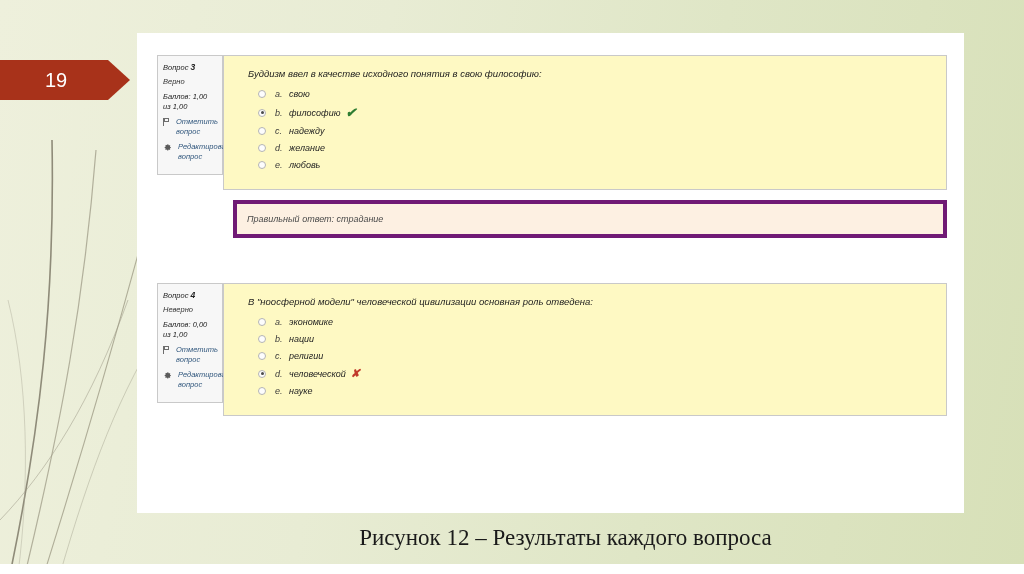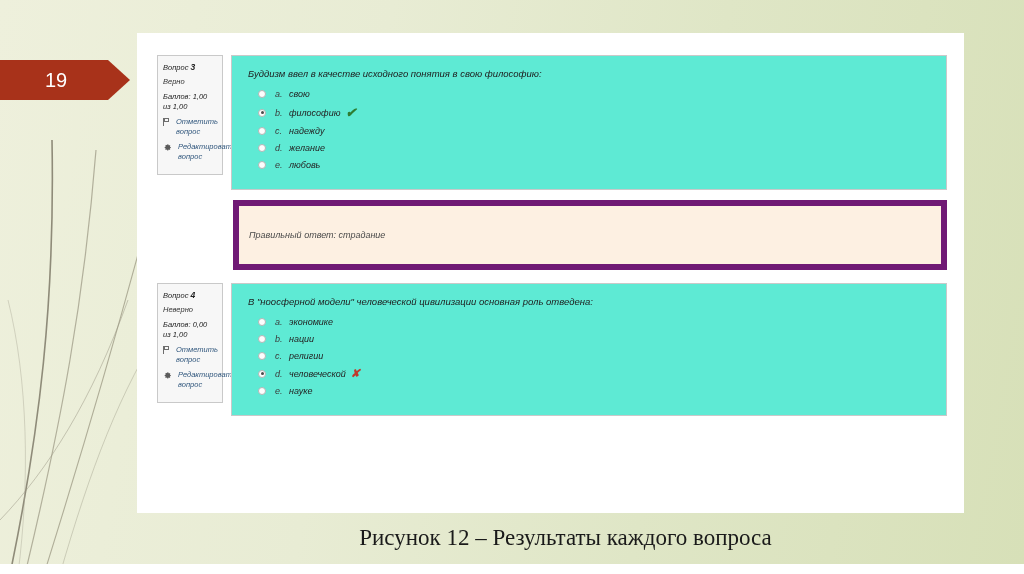--- a/index.html
+++ b/index.html
@@ -132,25 +132,25 @@
     border: 1px solid #6d6d6d;
     box-sizing: border-box;
   }
   .gear-icon {
     flex: 0 0 auto;
     margin-top: 0px;
   }
 
   .qbody {
     flex: 1;
-    margin-left: 8px;
+    margin-left: 0;
     border: 1px solid #c9c9c9;
-    background: #5eead4;
-    box-sizing: border-box;
-    padding: 10px 12px 12px 12px;
+    background: #fef9c3;
+    box-sizing: border-box;
+    padding: 10px 12px 12px 20px;
     min-height: 120px;
   }
 
   .qtext {
     font-size: 9.5px;
     color: #1d1d1d;
     margin: 2px 0 10px 4px;
   }
 
   .opt {
@@ -189,23 +189,23 @@
     line-height: 1;
     font-weight: bold;
   }
   .mark.correct { color: #2e7d32; }
   .mark.wrong { color: #c0392b; font-size: 11px; }
 
   .answerbar {
     margin-top: 10px;
     margin-left: 76px;
     background: #fdf0e2;
-    border: 6px solid #701a75;
-    box-sizing: border-box;
-    padding: 24px 10px;
+    border: 4px solid #701a75;
+    box-sizing: border-box;
+    padding: 10px 10px;
     font-size: 9px;
     color: #4a4a4a;
     width: 714px;
   }
 </style>
 </head>
 <body>
 
 <div id="slide">
 

